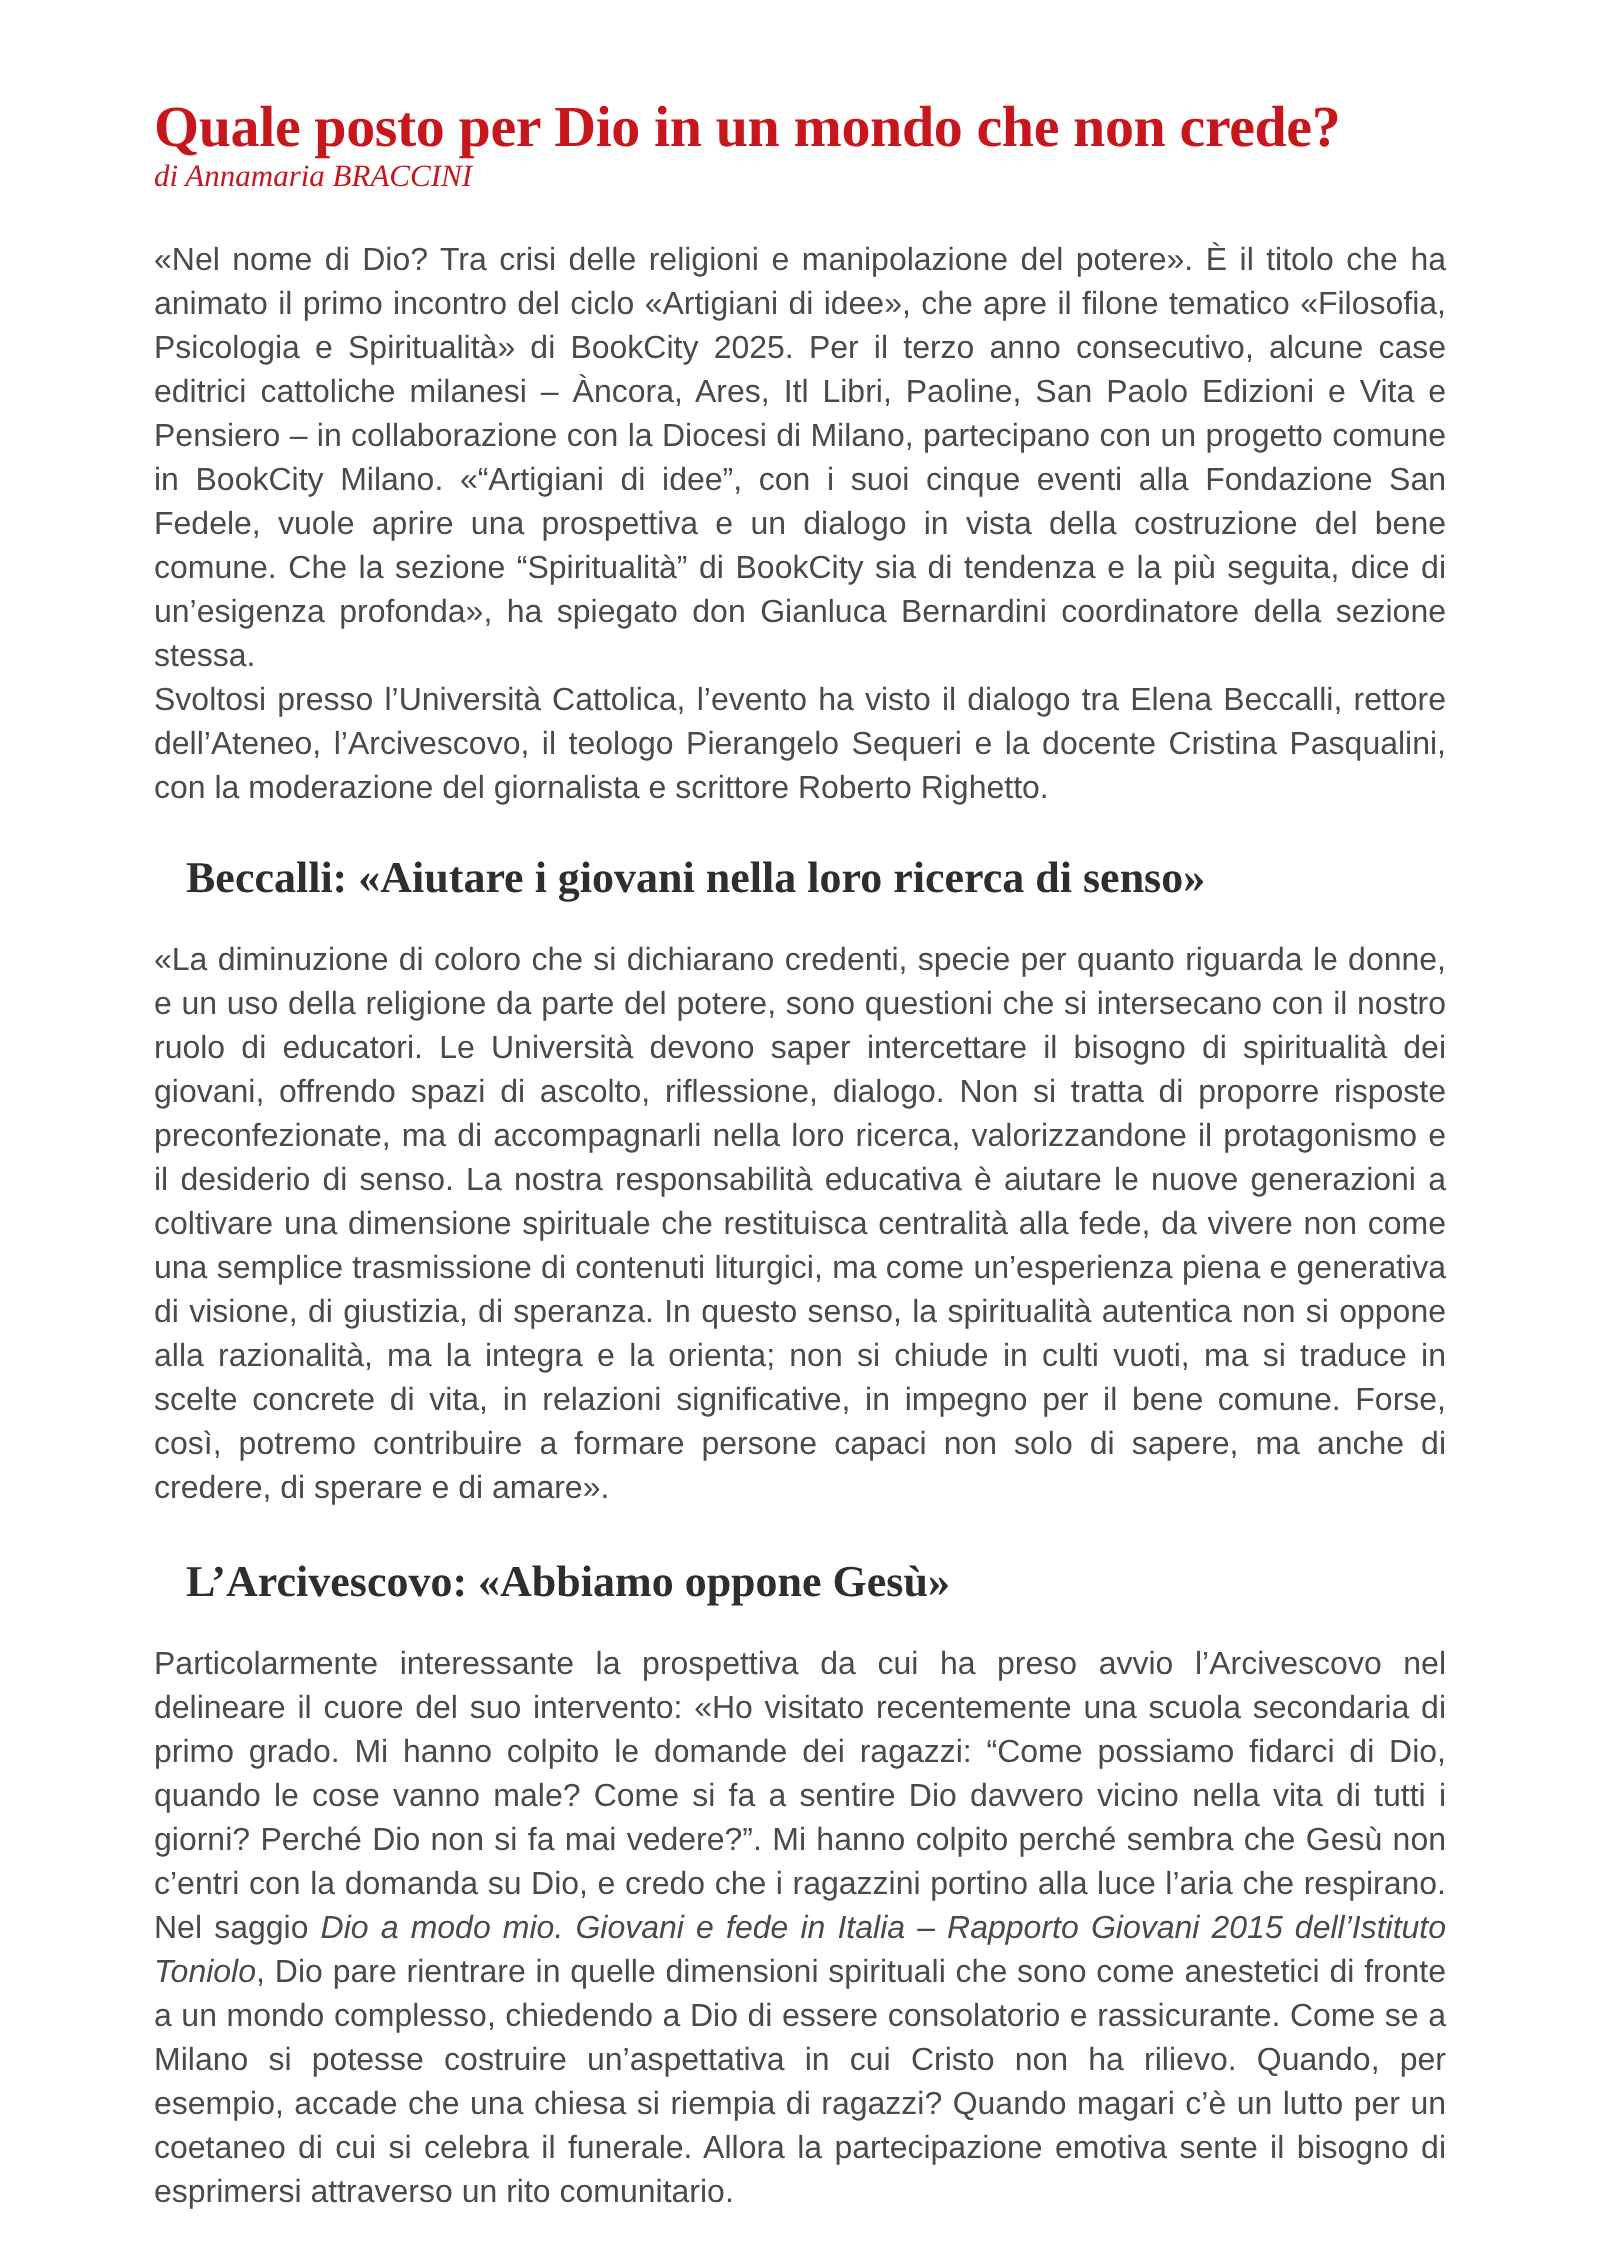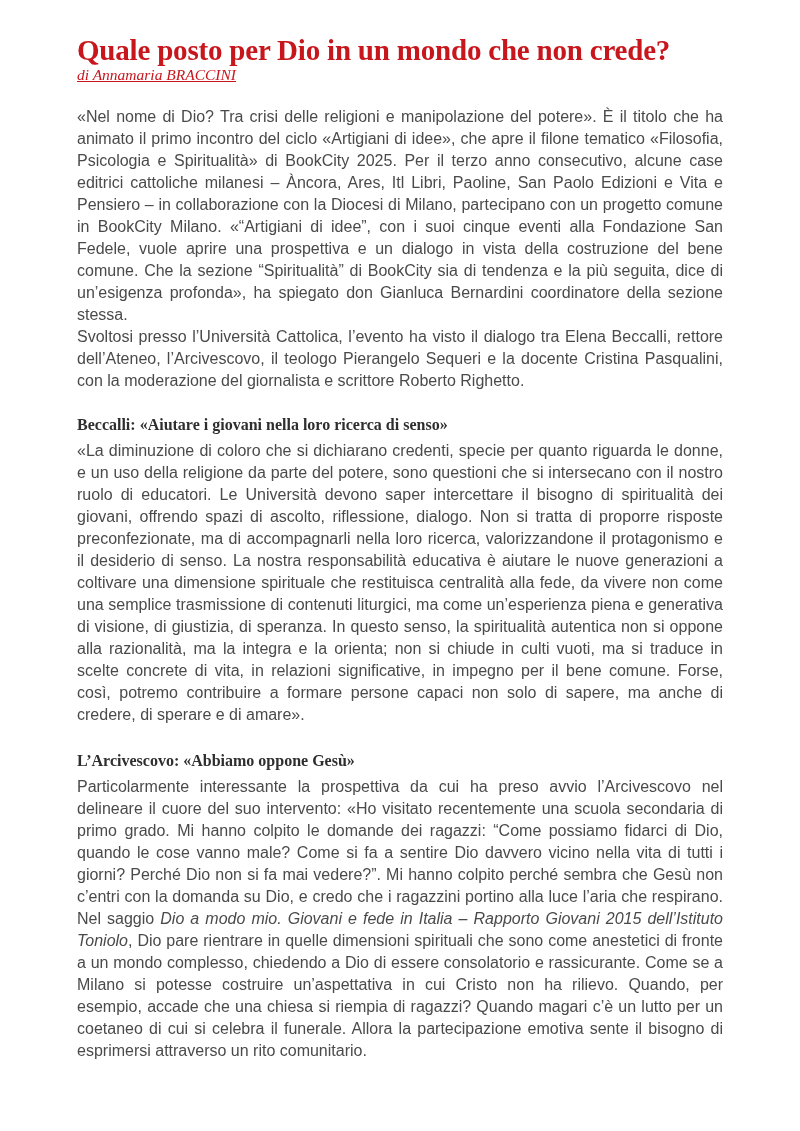--- a/index.html
+++ b/index.html
@@ -1,37 +1,36 @@
 <!DOCTYPE html>
 <html><head>
 <meta charset="utf-8">
 <style>
   html, body { margin:0; padding:0; background:#ffffff; }
   body { width:800px; height:1131px; position:relative; overflow:hidden; }
-  .page { position:absolute; left:77px; top:34px; width:646px; }
+  .page { position:absolute; left:77px; top:48px; width:646px; }
   .title {
     font-family:"Liberation Serif","DejaVu Serif",serif;
     font-weight:bold; color:#c8161d; font-size:29px; line-height:32px;
     margin:0; letter-spacing:-0.2px;
   }
   .author {
     font-family:"Liberation Serif","DejaVu Serif",serif;
     font-style:italic; color:#c8161d; font-size:15.5px; line-height:18px;
     margin:0 0 22px 0;
-    text-decoration:underline;
   }
   p.body {
     font-family:"Liberation Sans","DejaVu Sans",sans-serif;
     color:#4a4a4a; font-size:16px; line-height:22px;
     margin:0; text-align:justify;
   }
   .h2 {
     font-family:"Liberation Serif","DejaVu Serif",serif;
-    font-weight:bold; color:#2e2e2e; font-size:16px; line-height:30px;
-    margin:0;
+    font-weight:bold; color:#2e2e2e; font-size:22px; line-height:30px;
+    margin:16px;
   }
   .sec { margin-top:18px; }
   .sec2 { margin-top:20px; }
   em { font-style:italic; }
 </style>
 </head>
 <body>
 
 <div class="page">
   <h1 class="title">Quale posto per Dio in un mondo che non crede?</h1>

